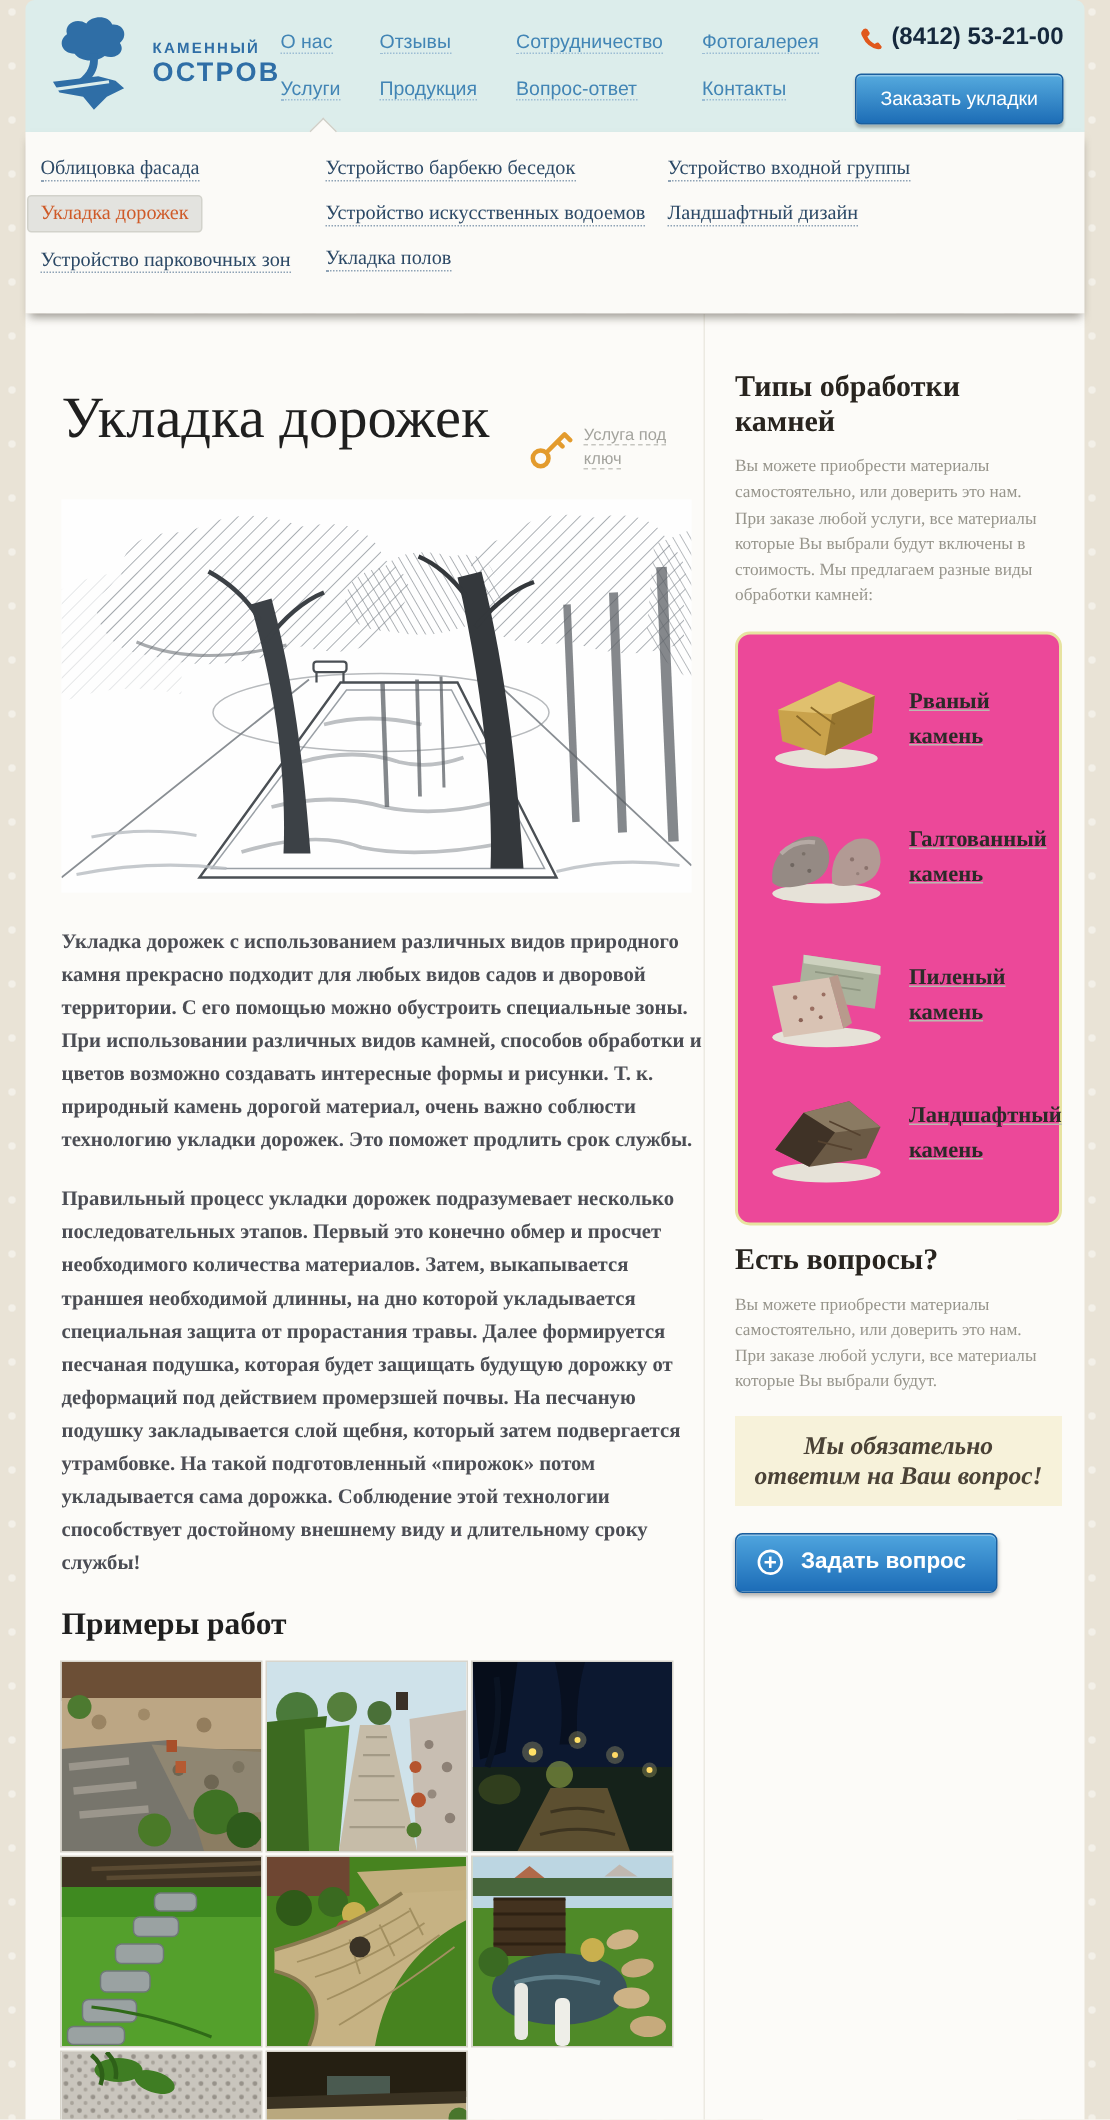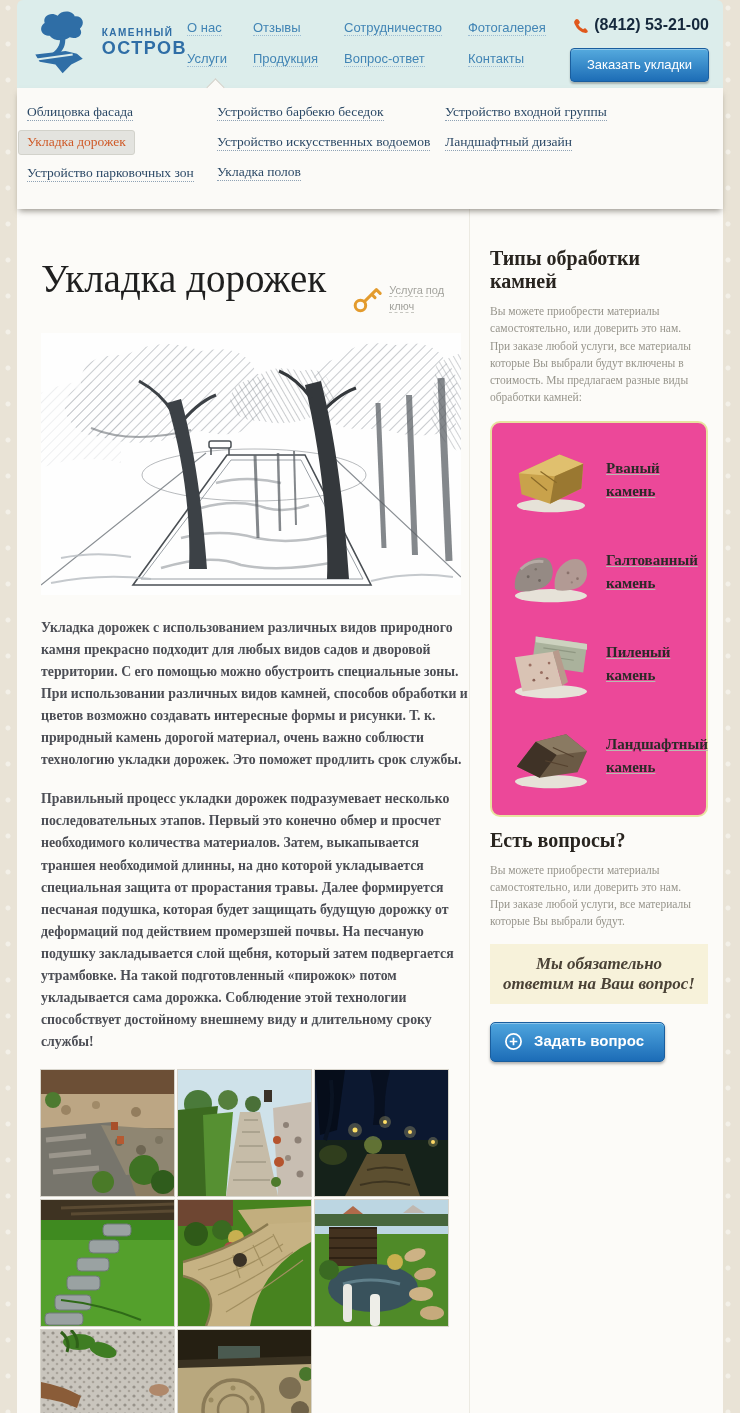--- a/index.html
+++ b/index.html
@@ -234,20 +234,21 @@
             <rect x="168" y="108" width="22" height="7" rx="2"></rect>
             <path d="M170 115 L170 122 M188 115 L188 122"></path>
           </g>
           <path d="M10 250 Q60 240 110 246 M330 248 Q370 238 412 244 M20 225 Q55 218 90 224" stroke="#b6bbc0" stroke-width="2" fill="none" opacity=".8"></path>
         </svg>
       </div>
 
       <p>Укладка дорожек с использованием различных видов природного камня прекрасно подходит для любых видов садов и дворовой территории. С его помощью можно обустроить специальные зоны. При использовании различных видов камней, способов обработки и цветов возможно создавать интересные формы и рисунки. Т. к. природный камень дорогой материал, очень важно соблюсти технологию укладки дорожек. Это поможет продлить срок службы.</p>
       <p>Правильный процесс укладки дорожек подразумевает несколько последовательных этапов. Первый это конечно обмер и просчет необходимого количества материалов. Затем, выкапывается траншея необходимой длинны, на дно которой укладывается специальная защита от прорастания травы. Далее формируется песчаная подушка, которая будет защищать будущую дорожку от деформаций под действием промерзшей почвы. На песчаную подушку закладывается слой щебня, который затем подвергается утрамбовке. На такой подготовленный «пирожок» потом укладывается сама дорожка. Соблюдение этой технологии способствует достойному внешнему виду и длительному сроку службы!</p>
 
+      <h2 class="examples">Примеры работ</h2>
 
       <div class="gallery">
         <a class="tile">
           <svg viewBox="0 0 133 126" preserveAspectRatio="none">
             <rect width="133" height="126" fill="#8b7d62"></rect>
             <rect width="133" height="26" fill="#6c4f36"></rect>
             <rect y="24" width="133" height="34" fill="#bca684"></rect>
             <circle cx="25" cy="40" r="5" fill="#9a8463"></circle>
               <circle cx="55" cy="35" r="4" fill="#a08a68"></circle>
               <circle cx="95" cy="42" r="5" fill="#937d5d"></circle>

